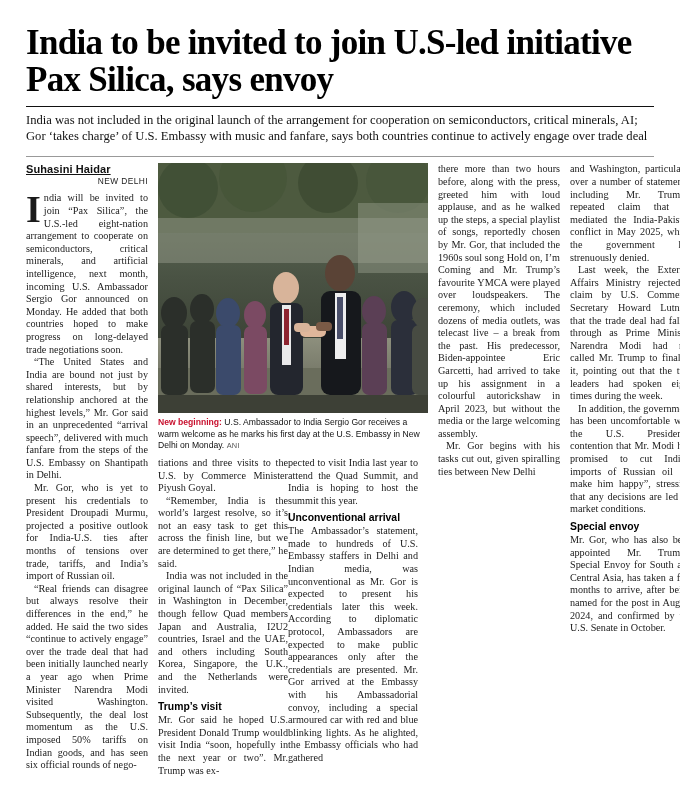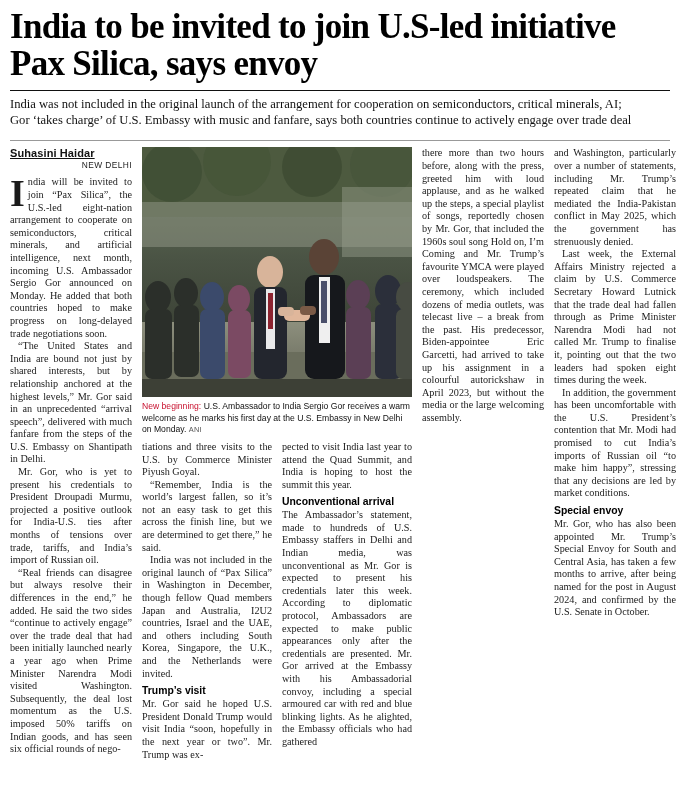--- a/index.html
+++ b/index.html
@@ -11,21 +11,21 @@
     width: 680px;
     height: 791px;
     font-family: "Liberation Serif", serif;
     color: #111111;
     overflow: hidden;
   }
   .page {
     position: relative;
     width: 680px;
     height: 791px;
-    padding: 0;
+    padding: 16px;
     box-sizing: border-box;
   }
   .inner {
     padding: 8px 10px 6px 10px;
     box-sizing: border-box;
   }
 
   
   .headline {
     font-family: "Liberation Serif", serif;
@@ -128,31 +128,30 @@
   .caption {
     font-family: "Liberation Sans", sans-serif;
     font-size: 8.6px;
     line-height: 1.3;
     color: #111;
     margin-top: 4px;
     text-align: left;
   }
   .caption .lede {
     color: #c8102e;
-    font-weight: 400;
+    font-weight: 700;
   }
   .caption .credit {
     font-size: 7.4px;
     color: #555;
     letter-spacing: 0.3px;
   }
   .mid-body {
     margin-top: 6px;
     display: flex;
-    gap: 10px;
   }
   .mid-sub {
     width: 130px;
     flex: 0 0 130px;
   }
 </style>
 </head>
 <body>
 
 <div class="page">
@@ -262,21 +261,21 @@
           <div class="caption">
             <span class="lede">New beginning:</span><span> U.S. Ambassador to India Sergio Gor receives a warm welcome as he marks his first day at the U.S. Embassy in New Delhi on Monday.</span>
             <span class="credit">ANI</span>
           </div>
         </div>
 
         <div class="mid-body">
           <div class="mid-sub">
             <div class="body-text">
               <p class="first">tiations and three visits to the U.S. by Commerce Minister Piyush Goyal.</p>
-              <p>“Remember, India is the world’s largest fallen, so it’s not an easy task to get this across the finish line, but we are determined to get there,” he said.</p>
+              <p>“Remember, India is the world’s largest resolve, so it’s not an easy task to get this across the finish line, but we are determined to get there,” he said.</p>
               <p>India was not included in the original launch of “Pax Silica” in Washington in December, though fellow Quad members Japan and Australia, I2U2 countries, Israel and the UAE, and others including South Korea, Singapore, the U.K., and the Netherlands were invited.</p>
             </div>
             <div class="subhead">Trump’s visit</div>
             <div class="body-text">
               <p class="first">Mr. Gor said he hoped U.S. President Donald Trump would visit India “soon, hopefully in the next year or two”. Mr. Trump was ex-</p>
             </div>
           </div>
 
           <div class="mid-sub">
             <div class="body-text">
@@ -286,20 +285,21 @@
             <div class="body-text">
               <p class="first">The Ambassador’s statement, made to hundreds of U.S. Embassy staffers in Delhi and Indian media, was unconventional as Mr. Gor is expected to present his credentials later this week. According to diplomatic protocol, Ambassadors are expected to make public appearances only after the credentials are presented. Mr. Gor arrived at the Embassy with his Ambassadorial convoy, including a special armoured car with red and blue blinking lights. As he alighted, the Embassy officials who had gathered</p>
             </div>
           </div>
         </div>
       </div>
 
       <div class="col">
         <div class="body-text">
           <p class="first">there more than two hours before, along with the press, greeted him with loud applause, and as he walked up the steps, a special playlist of songs, reportedly chosen by Mr. Gor, that included the 1960s soul song Hold on, I’m Coming and Mr. Trump’s favourite YMCA were played over loudspeakers. The ceremony, which included dozens of media outlets, was telecast live – a break from the past. His predecessor, Biden-appointee Eric Garcetti, had arrived to take up his assignment in a colourful autorickshaw in April 2023, but without the media or the large welcoming assembly.</p>
+          <p>Mr. Gor begins with his tasks cut out, given spiralling ties between New Delhi</p>
         </div>
       </div>
 
       <div class="col">
         <div class="body-text">
           <p class="first">and Washington, particularly over a number of statements, including Mr. Trump’s repeated claim that he mediated the India-Pakistan conflict in May 2025, which the government has strenuously denied.</p>
           <p>Last week, the External Affairs Ministry rejected a claim by U.S. Commerce Secretary Howard Lutnick that the trade deal had fallen through as Prime Minister Narendra Modi had not called Mr. Trump to finalise it, pointing out that the two leaders had spoken eight times during the week.</p>
           <p>In addition, the government has been uncomfortable with the U.S. President’s contention that Mr. Modi had promised to cut India’s imports of Russian oil “to make him happy”, stressing that any decisions are led by market conditions.</p>
         </div>
         <div class="subhead">Special envoy</div>

